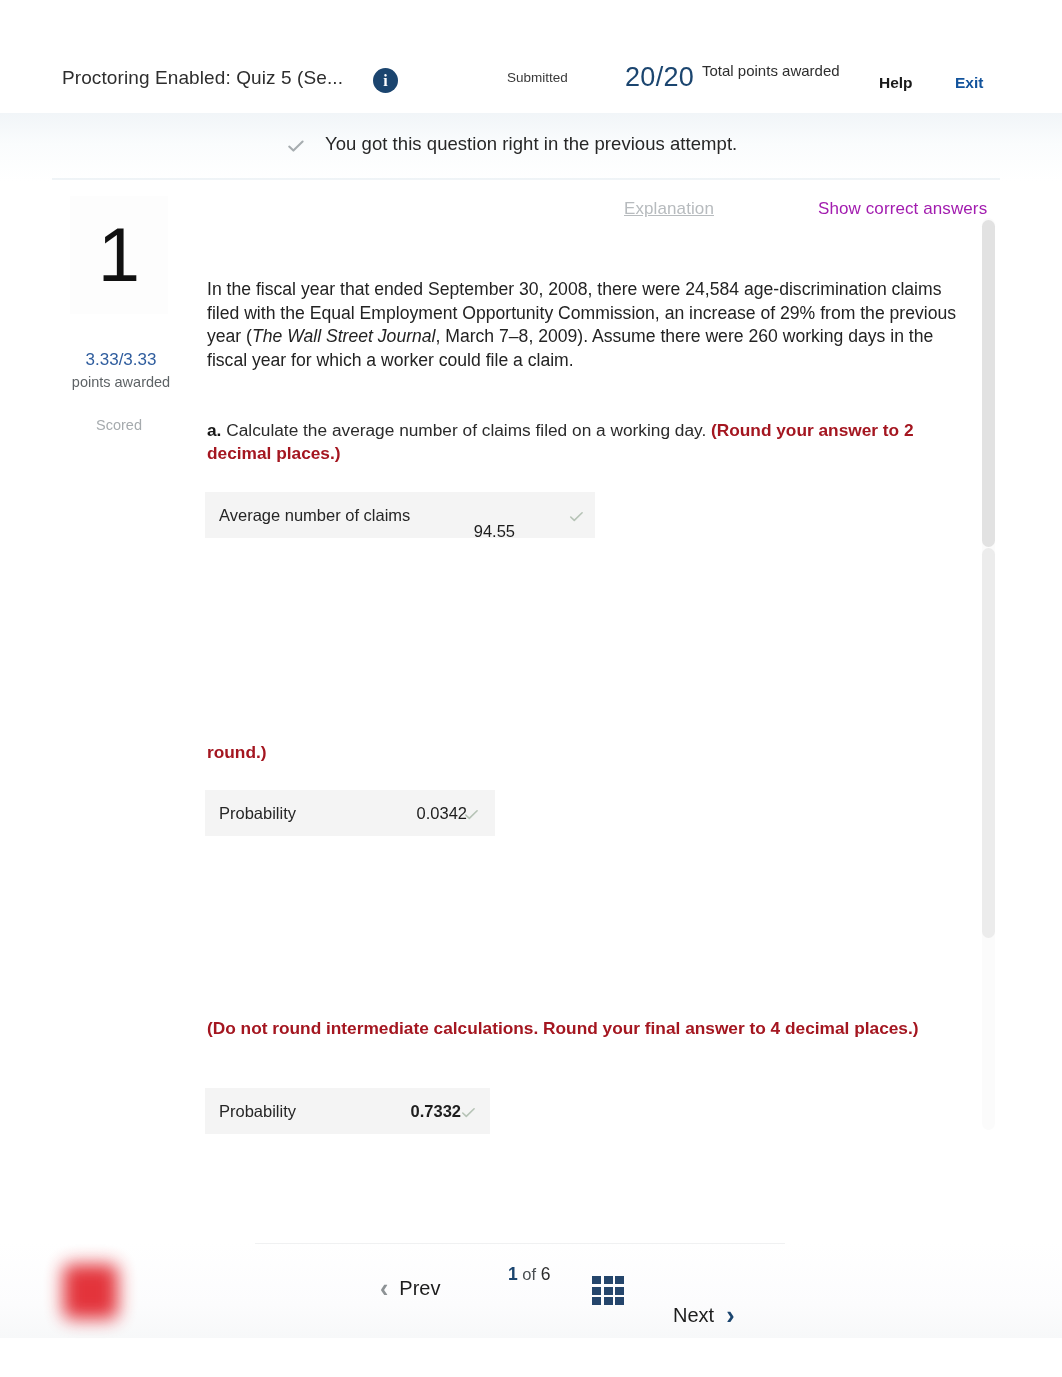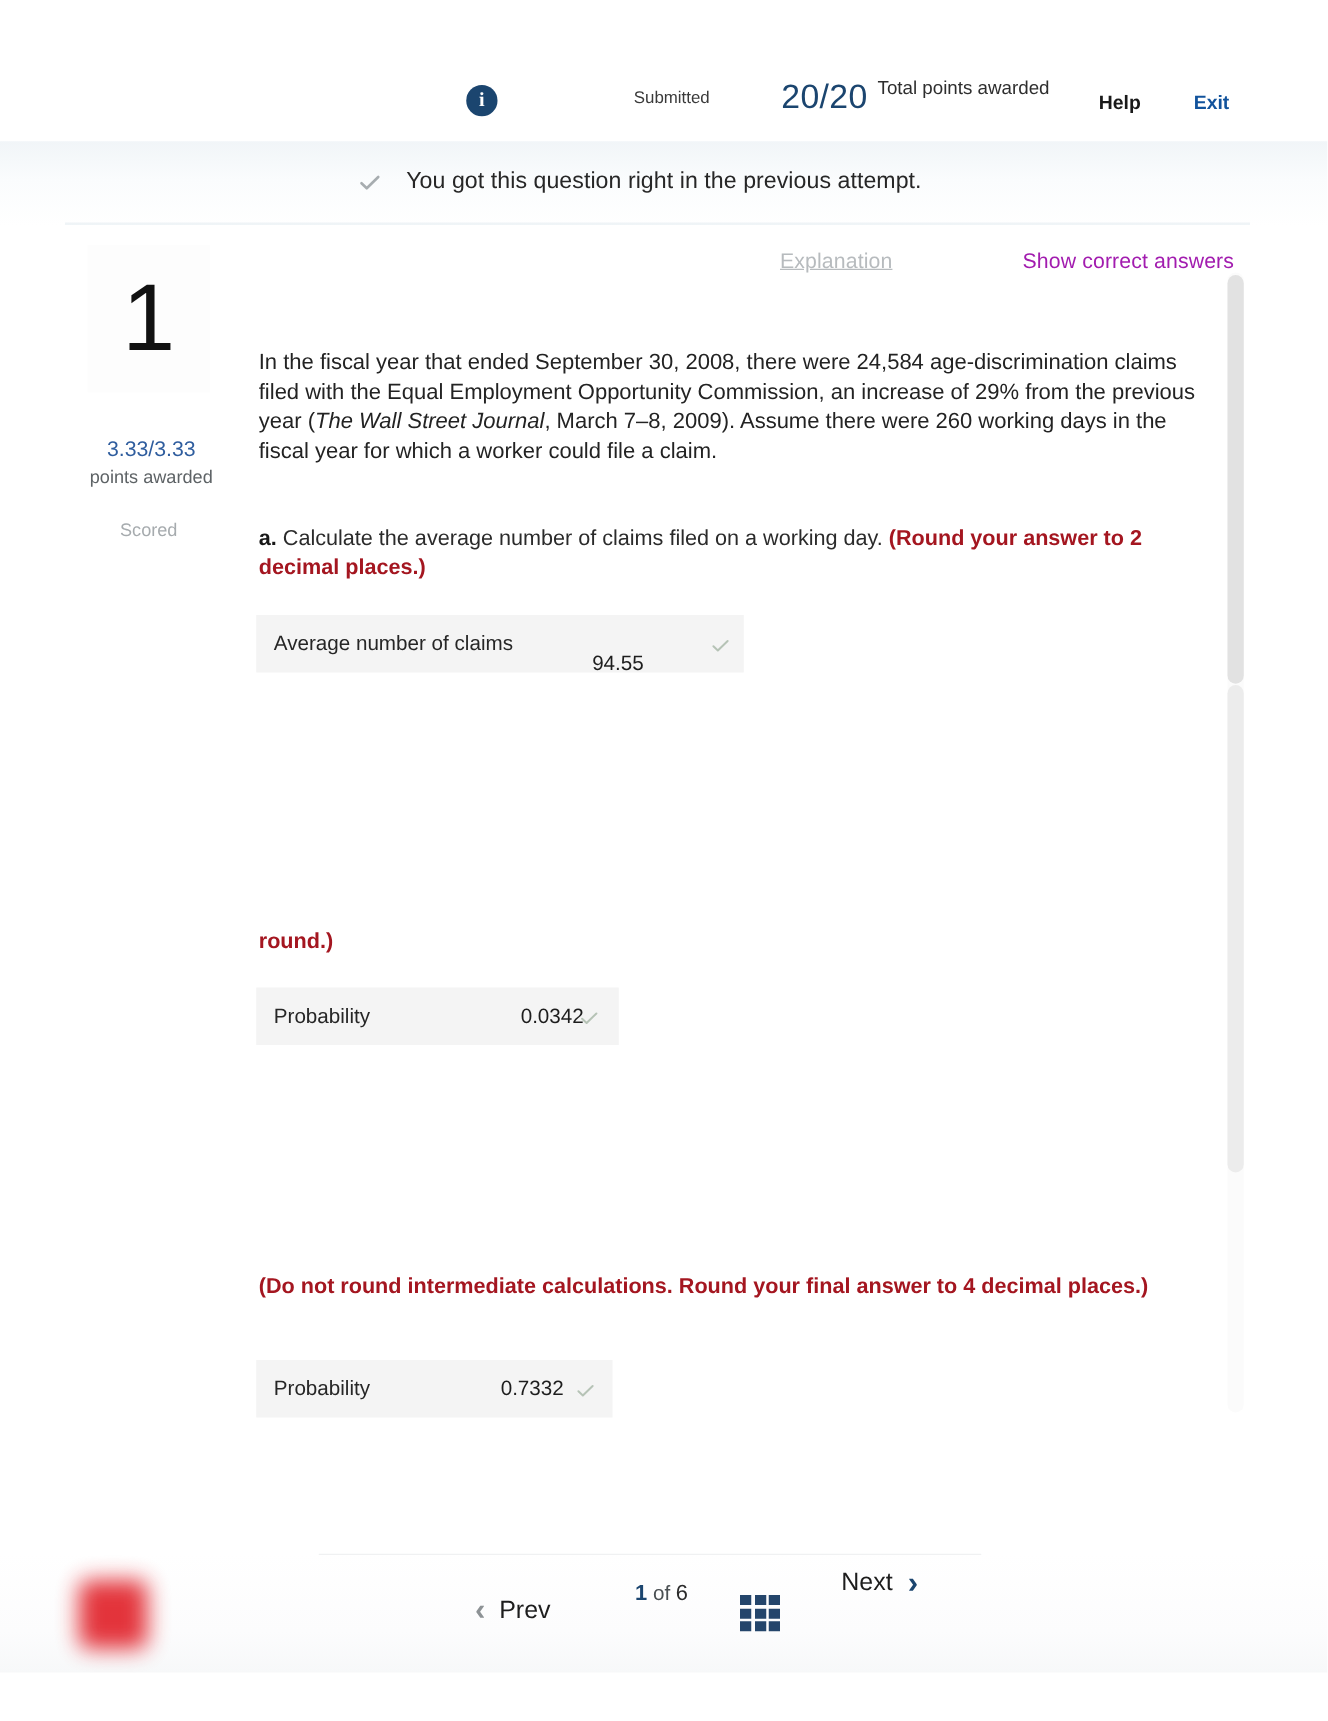--- a/index.html
+++ b/index.html
@@ -284,21 +284,21 @@
   #ans-a .ar-value { left: 240px; width: 70px; margin-top: 32px; }
   #ans-a .ar-check { left: 363px; top: 16px; }
 
   
   #ans-b { left: 205px; top: 790px; width: 290px; }
   #ans-b .ar-value { left: 190px; width: 72px; }
   #ans-b .ar-check { left: 258px; top: 16px; }
 
   
   #ans-c { left: 205px; top: 1088px; width: 285px; }
-  #ans-c .ar-value { left: 176px; width: 70px; }
+  #ans-c .ar-value { left: 186px; width: 70px; font-weight: bold; }
   #ans-c .ar-check { left: 255px; top: 16px; }
 
   
   .scroll-track {
     position: absolute;
     left: 982px;
     top: 218px;
     width: 13px;
     height: 912px;
     background: #fbfbfb;
@@ -383,21 +383,21 @@
     gap: 2.5px;
     cursor: pointer;
   }
   .grid-icon span {
     background: #24456b;
     display: block;
   }
   .nav-next {
     position: absolute;
     left: 673px;
-    top: 1253px;
+    top: 1302px;
     display: flex;
     align-items: center;
     cursor: pointer;
     text-align: center;
   }
   .nav-next .lbl {
     font-size: 20px;
     color: #1d1d1d;
     margin-right: 12px;
   }
@@ -413,20 +413,21 @@
     top: 1243px;
     width: 530px;
     height: 1px;
     background: #f0f1f2;
   }
 </style>
 </head>
 <body>
 
 <div class="header">
+  <div class="quiz-title">Proctoring Enabled: Quiz 5 (Se...</div>
   <div class="info-icon">i</div>
   <div class="submitted">Submitted</div>
   <div class="points-frac">20/20</div>
   <div class="points-label">Total points awarded</div>
   <a class="help-link">Help</a>
   <a class="exit-link">Exit</a>
 </div>
 
 <div class="status-band"></div>
 <div class="status-check">

